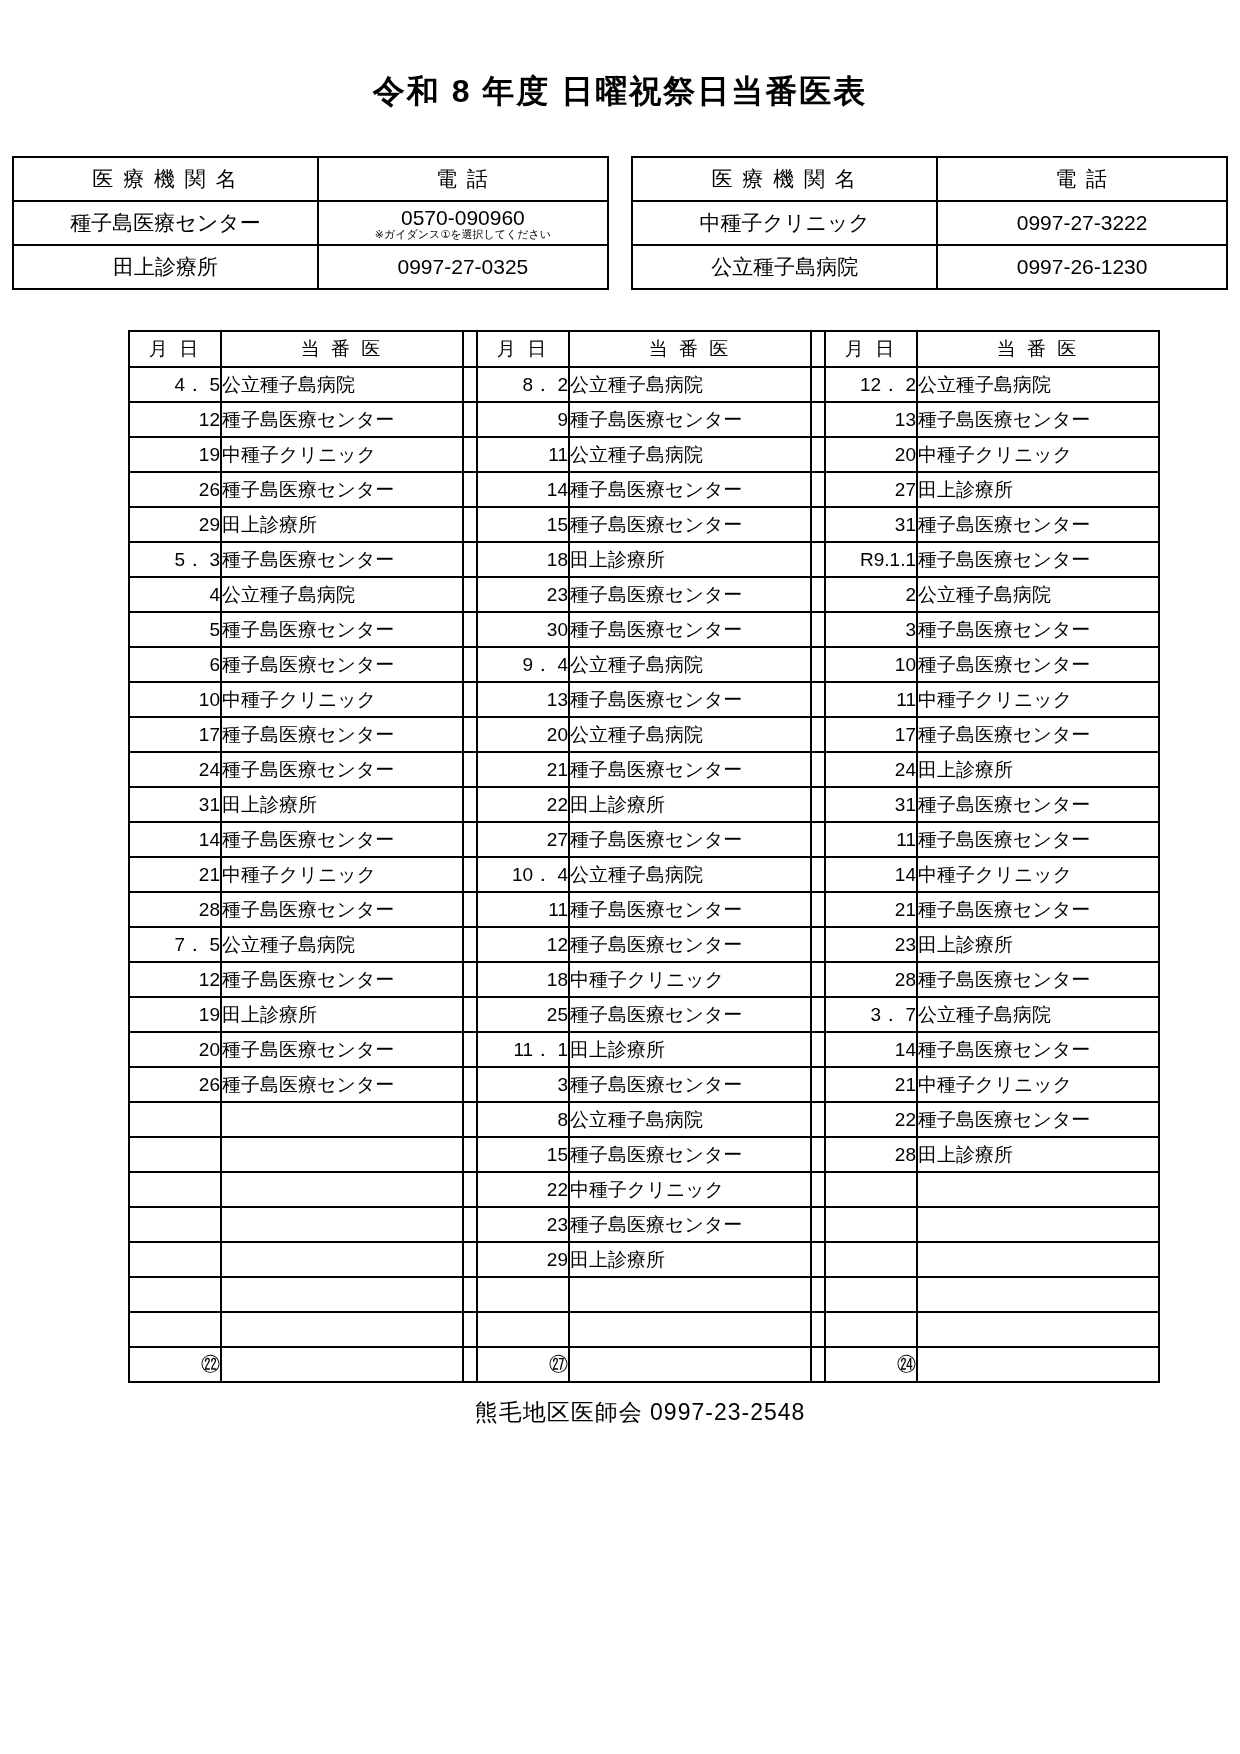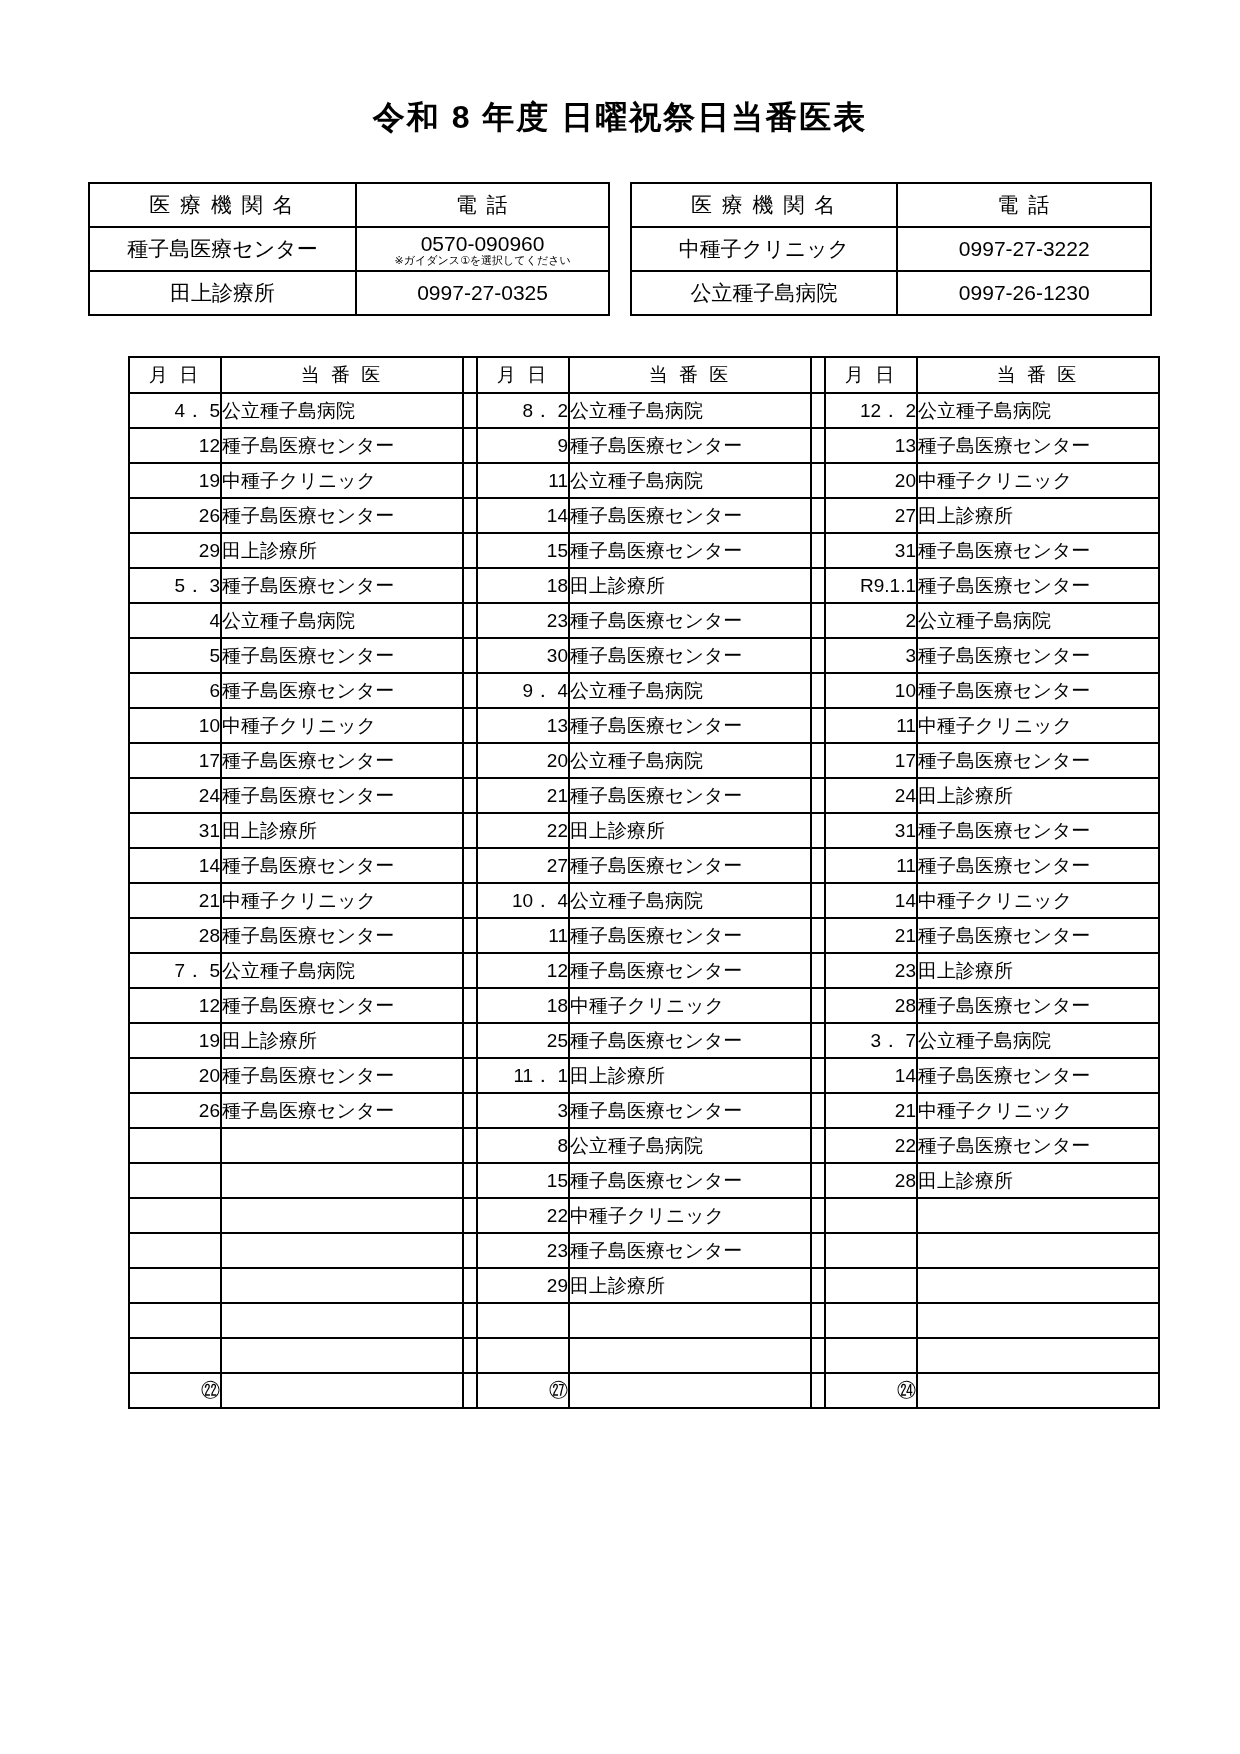--- a/index.html
+++ b/index.html
@@ -18,27 +18,27 @@
     width: 1240px;
     height: 1754px;
     position: relative;
     box-sizing: border-box;
   }
   .title {
     text-align: center;
     font-size: 32px;
     font-weight: bold;
     letter-spacing: 2px;
-    padding-top: 96px;
+    padding-top: 70px;
     padding-bottom: 0;
     margin: 0;
   }
   
   .contact-wrap {
-    width: 1064px;
+    width: 1216px;
     margin: 42px auto 0 auto;
   }
   table.contact {
     border-collapse: collapse;
     width: 100%;
     table-layout: fixed;
   }
   table.contact td {
     border: 2px solid #000;
     height: 42px;
@@ -483,14 +483,15 @@
             <td class="count-cell">㉗</td>
             <td></td>
             <td class="spacer"></td>
             <td class="count-cell">㉔</td>
             <td></td>
           </tr>
         </tbody>
     </table>
   </div>
 
+  <div class="footer">熊毛地区医師会  0997-23-2548</div>
 
 </div>
 
 </body></html>

